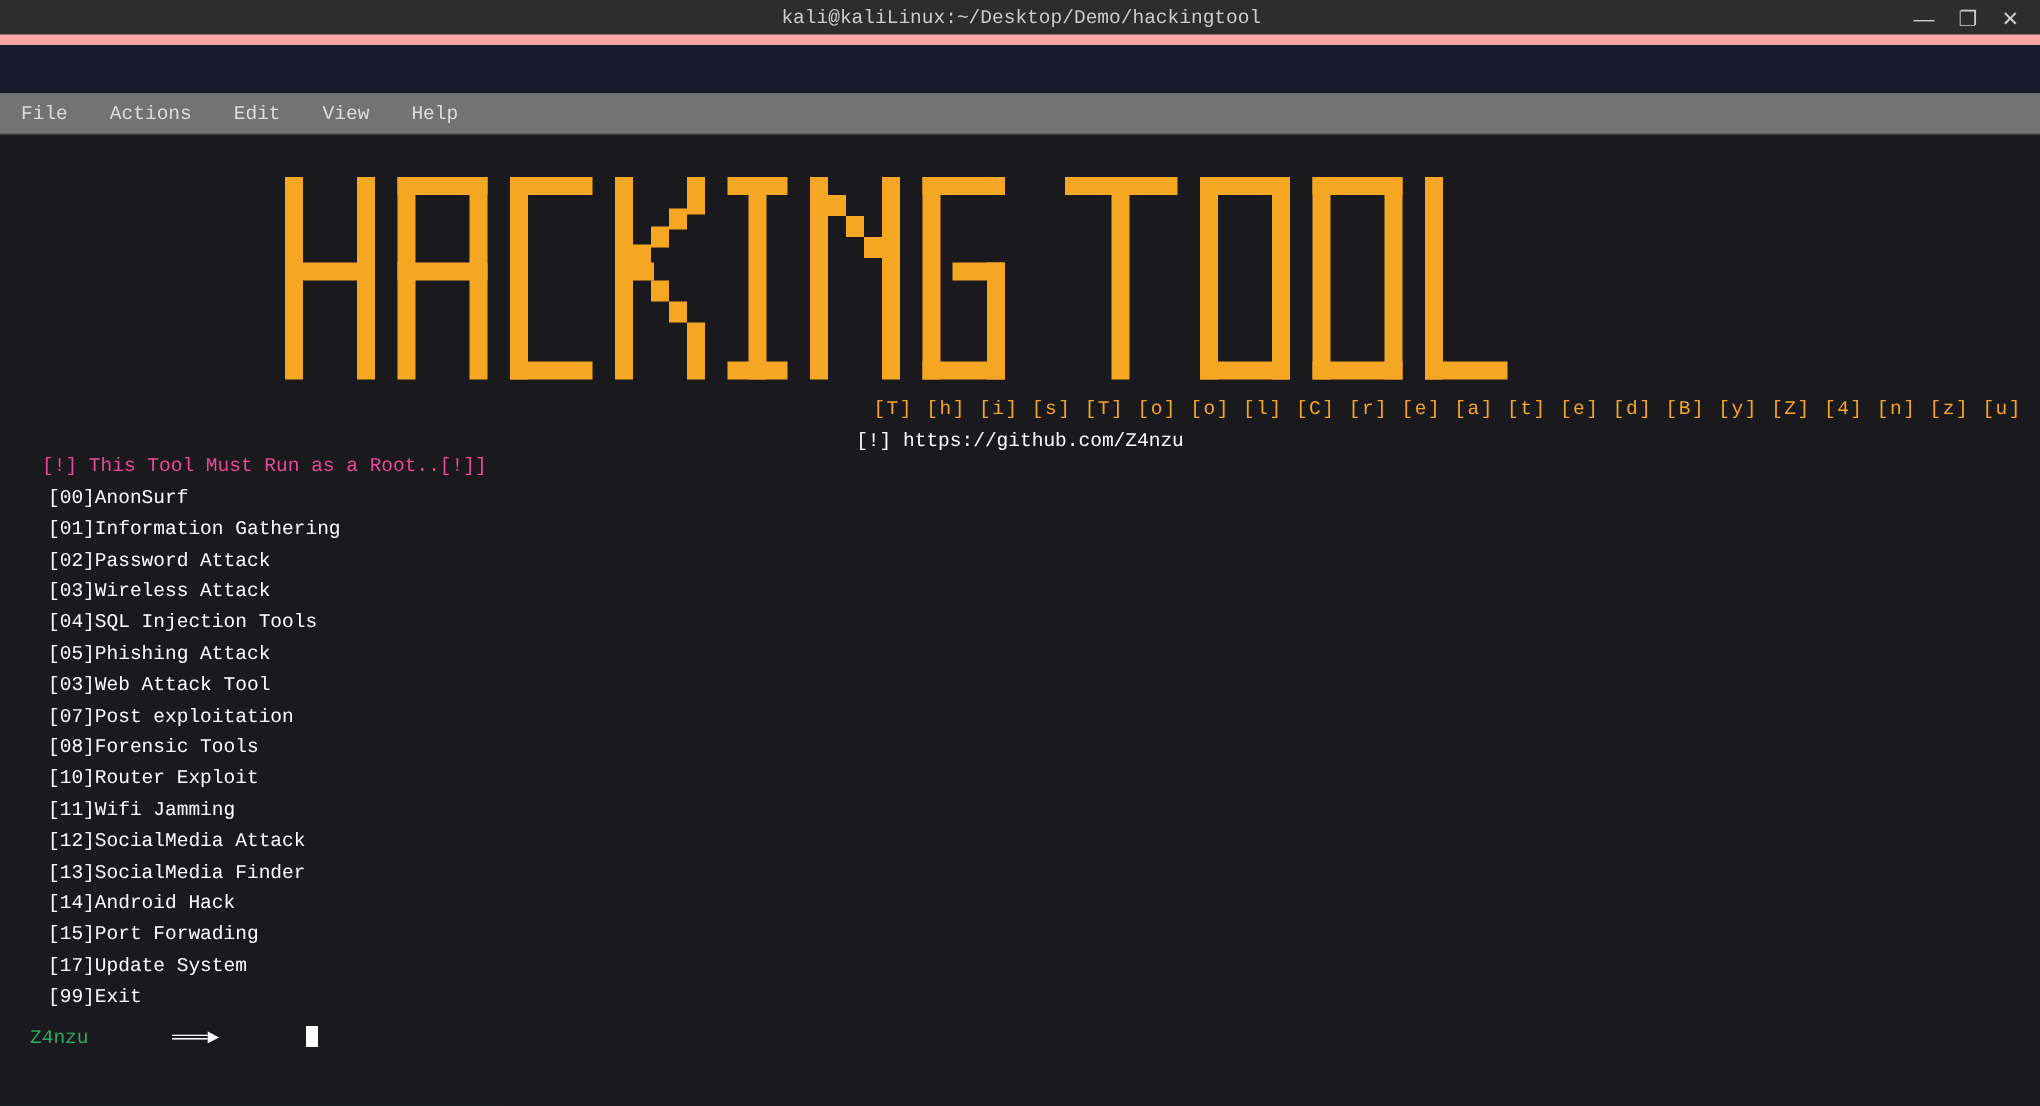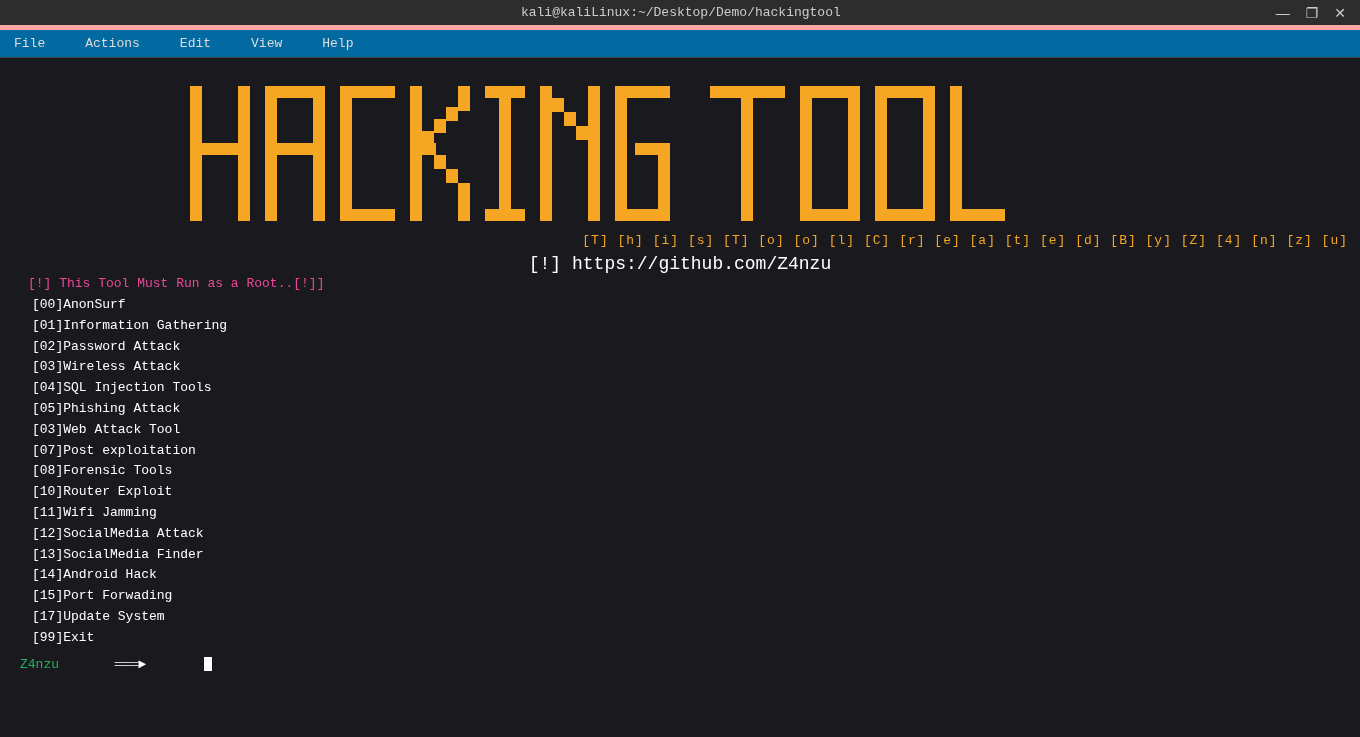--- a/index.html
+++ b/index.html
@@ -13,21 +13,21 @@
     }
 
     
     .titlebar {
       background: #2d2d2d;
       height: 30px;
       display: flex;
       align-items: center;
       justify-content: space-between;
       padding: 0 10px;
-      border-bottom: 5px solid #fca5a5;
+      border-bottom: 7px solid #fca5a5;
     }
 
     .titlebar-title {
       color: #ccc;
       font-size: 13px;
       flex: 1;
       text-align: center;
     }
 
     .titlebar-controls {
@@ -39,27 +39,28 @@
       color: #ccc;
       font-size: 14px;
       cursor: pointer;
       background: none;
       border: none;
       padding: 0 4px;
     }
 
     
     .menubar {
-      background: #0369a1;
+      background: #737373;
       height: 28px;
       display: flex;
       align-items: center;
       padding: 0 8px;
-      gap: 28px;
+      gap: 16px;
       border-bottom: 1px solid #444;
+      margin-top: 32px;
     }
 
     .menu-item {
       color: #ddd;
       font-size: 13px;
       cursor: pointer;
       padding: 2px 6px;
     }
 
     
@@ -76,21 +77,21 @@
       color: #f5a623;
       font-size: 13px;
       font-family: 'Courier New', monospace;
       text-align: right;
       margin: 2px 0;
       letter-spacing: 1px;
     }
 
     .github-link {
       color: #ffffff;
-      font-size: 18px;
+      font-size: 13px;
       font-family: 'Courier New', monospace;
       text-align: center;
       margin: 6px 0 2px 0;
     }
 
     .warning-text {
       color: #e74c3c;
       font-size: 13px;
       font-family: 'Courier New', monospace;
       text-align: center;

